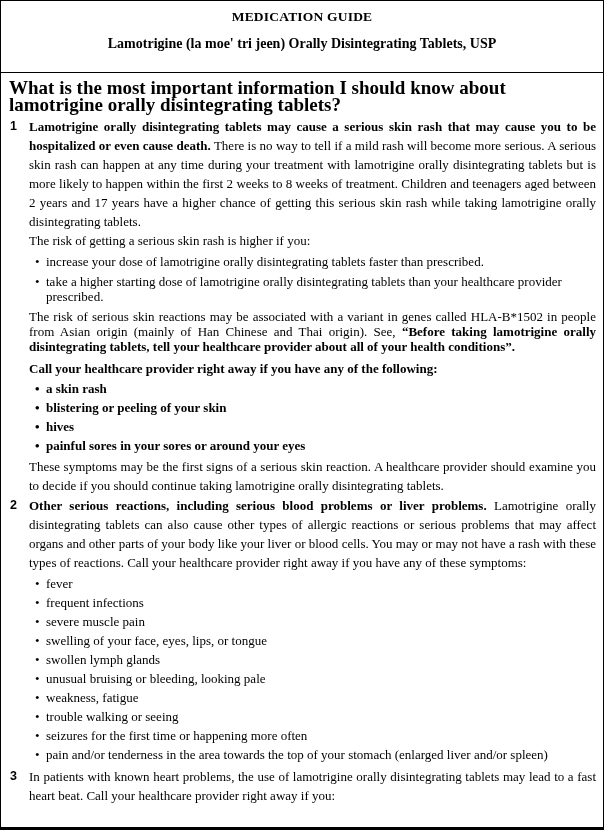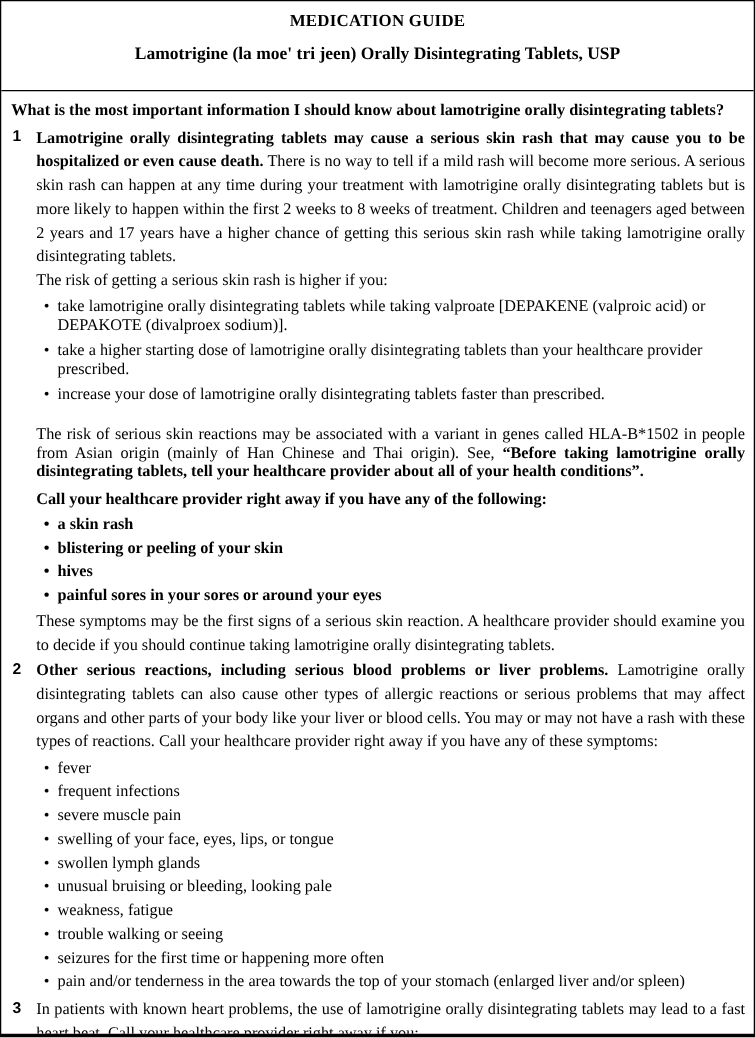--- a/index.html
+++ b/index.html
@@ -32,42 +32,42 @@
     font-size:14px;
     line-height:18px;
     margin-top:10px;
     text-align:center;
   }
   .doc-body {
     padding:4px 7px 0 8px;
   }
   .section-heading {
     font-weight:bold;
-    font-size:13px;
+    font-size:19px;
     line-height:17px;
     margin:2px 0 4px 0;
   }
   .num-item {
     display:grid;
     grid-template-columns:20px 1fr;
     margin-top:1px;
   }
   .num {
     font-family:"Liberation Sans", sans-serif;
     font-weight:bold;
     font-size:12.5px;
     line-height:19px;
     padding-left:1px;
   }
   .item-content { min-width:0; }
   .para {
     line-height:19px;
     text-align:justify;
   }
-  .para.single { line-height:15px; margin-top:17px; }
+  .para.single { line-height:15px; margin-top:5px; }
   .para.bold-head { font-weight:bold; margin-top:6px; line-height:17px; text-align:left; }
   ul.bullets {
     list-style:none;
     margin:4px 0 2px 0;
   }
   ul.bullets li {
     position:relative;
     padding-left:17px;
     line-height:15px;
     margin-bottom:4px;
@@ -96,23 +96,22 @@
   <main class="doc-body">
 
     <p class="section-heading">What is the most important information I should know about lamotrigine orally disintegrating tablets?</p>
 
     <div class="num-item">
       <div class="num">1</div>
       <div class="item-content">
         <p class="para"><b>Lamotrigine orally disintegrating tablets may cause a serious skin rash that may cause you to be hospitalized or even cause death.</b><span> There is no way to tell if a mild rash will become more serious. A serious skin rash can happen at any time during your treatment with lamotrigine orally disintegrating tablets but is more likely to happen within the first 2 weeks to 8 weeks of treatment. Children and teenagers aged between 2 years and 17 years have a higher chance of getting this serious skin rash while taking lamotrigine orally disintegrating tablets.</span></p>
         <p class="para">The risk of getting a serious skin rash is higher if you:</p>
         <ul class="bullets tight">
-            <li><span>take lamotrigine orally disintegrating tablets while taking valproate [DEPAKENE (valproic acid) or DEPAKOTE (divalproex sodium)].</span></li>
+            <li><span>increase your dose of lamotrigine orally disintegrating tablets faster than prescribed.</span></li>
             <li><span>take a higher starting dose of lamotrigine orally disintegrating tablets than your healthcare provider prescribed.</span></li>
-            <li><span>increase your dose of lamotrigine orally disintegrating tablets faster than prescribed.</span></li>
           </ul>
         <p class="para single"><span>The risk of serious skin reactions may be associated with a variant in genes called HLA-B*1502 in people from  Asian origin (mainly of Han Chinese and Thai origin). See, </span><b>“Before taking  lamotrigine orally disintegrating tablets, tell your healthcare provider about all of your health conditions”.</b></p>
         <p class="para bold-head">Call your healthcare provider right away if you have any of the following:</p>
         <ul class="bullets rhythm bold-list">
             <li><span>a skin rash</span></li>
             <li><span>blistering or peeling of your skin</span></li>
             <li><span>hives</span></li>
             <li><span>painful sores in your sores or around your eyes</span></li>
           </ul>
         <p class="para">These symptoms may be the first signs of a serious skin reaction. A healthcare provider should examine you to decide if you should continue taking lamotrigine orally disintegrating tablets.</p>

